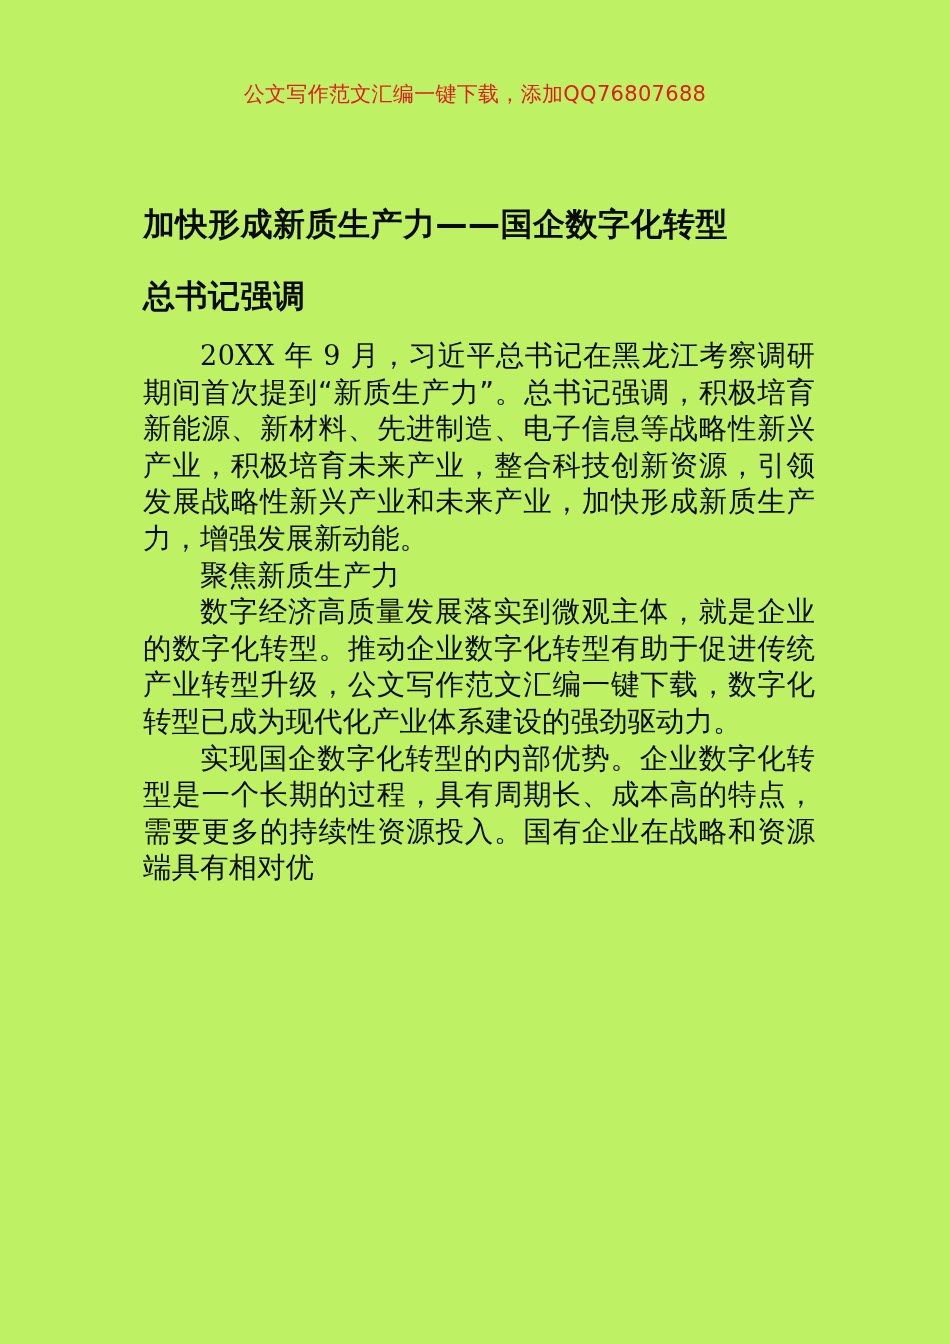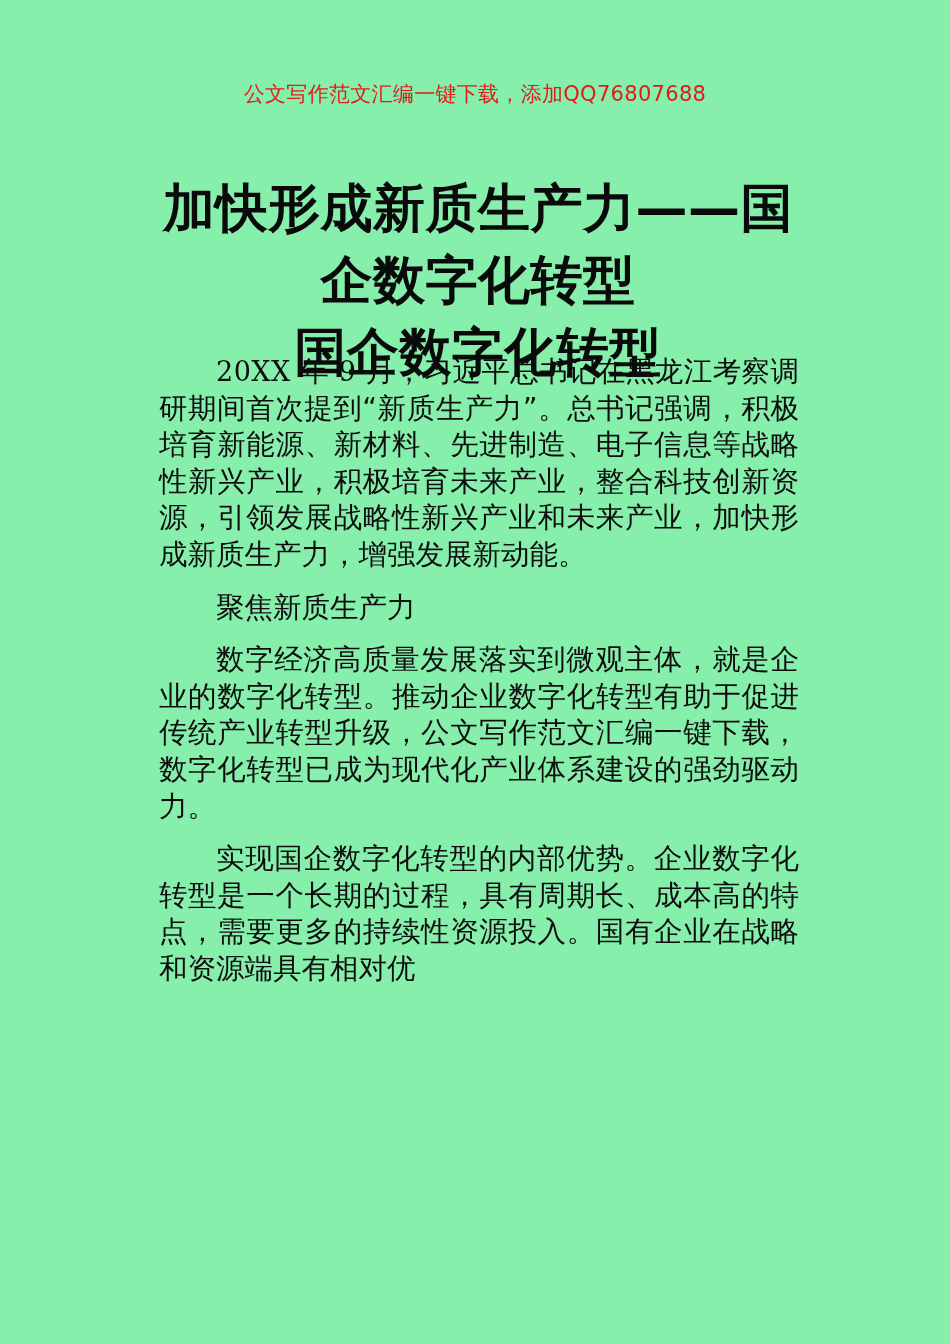--- a/index.html
+++ b/index.html
@@ -16,21 +16,21 @@
     color: #000000;
     -webkit-font-smoothing: none;
   }
 
   .page {
     position: absolute;
     left: 0;
     top: 0;
     width: 950px;
     height: 1344px;
-    background: #86efac;
+    background: #bef264;
   }
 
   
   .promo-header {
     position: absolute;
     left: 0;
     top: 80px;
     width: 950px;
     text-align: center;
     font-family: "DejaVu Sans", sans-serif;
@@ -38,44 +38,43 @@
     line-height: 28px;
     color: #e01b1b;
     letter-spacing: 0.3px;
     white-space: nowrap;
   }
 
   
   .doc-title {
     position: absolute;
     left: 143px;
-    top: 172px;
+    top: 188px;
     width: 670px;
-    text-align: center;
     font-family: "DejaVu Sans", sans-serif;
     font-weight: bold;
-    font-size: 52px;
+    font-size: 32px;
     line-height: 72px;
     letter-spacing: 0.5px;
     color: #0a0a0a;
   }
   .doc-title .title-line {
     display: block;
   }
 
   
   .body-area {
     position: absolute;
     left: 143px;
     top: 338px;
     width: 672px;
   }
 
   p.para {
-    margin: 16px;
+    margin: 0;
     padding: 0;
     font-family: "DejaVu Sans", sans-serif;
     font-size: 28.5px;
     line-height: 36.6px;
     letter-spacing: 0px;
     color: #0d0d0d;
     text-align: justify;
     text-justify: inter-character;
     text-indent: 57px;
     word-break: break-all;
@@ -93,21 +92,21 @@
 </style>
 </head>
 <body>
 
 <div class="page">
 
   <div class="promo-header">公文写作范文汇编一键下载，添加QQ76807688</div>
 
   <div class="doc-title">
     <span class="title-line">加快形成新质生产力——国企数字化转型</span>
-    <span class="title-line">国企数字化转型</span>
+    <span class="title-line">总书记强调</span>
   </div>
 
   <div class="body-area">
     <p class="para"><span class="sn">20XX</span><span> 年 </span><span class="sn">9</span><span> 月，习近平总书记在黑龙江考察调研期间首次提到“新质生产力”。总书记强调，积极培育新能源、新材料、先进制造、电子信息等战略性新兴产业，积极培育未来产业，整合科技创新资源，引领发展战略性新兴产业和未来产业，加快形成新质生产力，增强发展新动能。</span></p>
 
     <p class="para">聚焦新质生产力</p>
 
 
     <p class="para">数字经济高质量发展落实到微观主体，就是企业的数字化转型。推动企业数字化转型有助于促进传统产业转型升级，公文写作范文汇编一键下载，数字化转型已成为现代化产业体系建设的强劲驱动力。</p>
 

